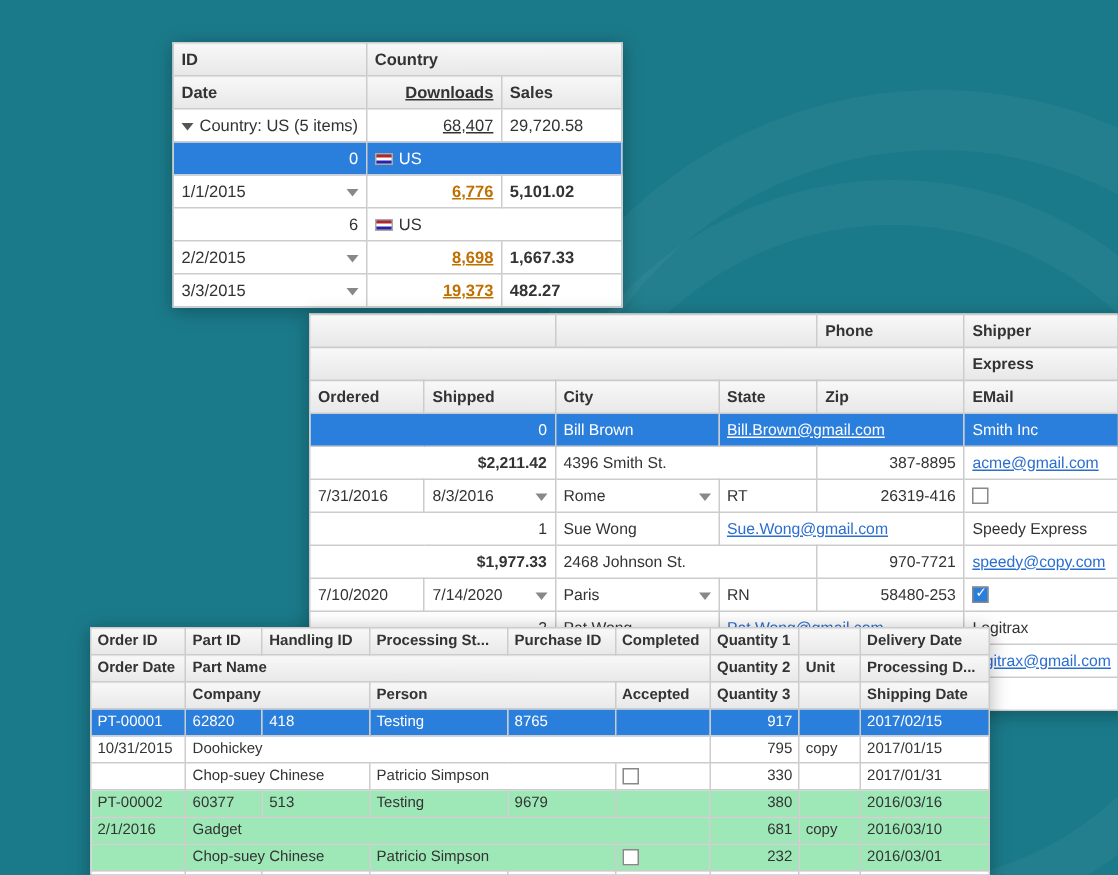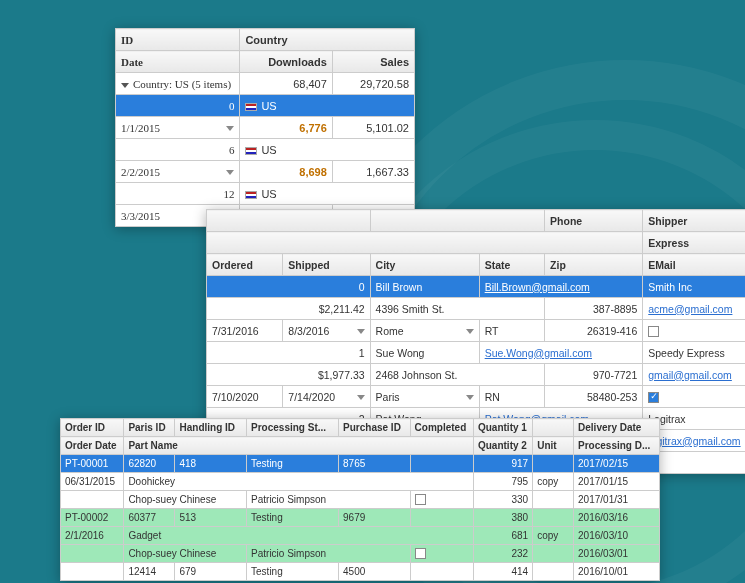--- a/index.html
+++ b/index.html
@@ -39,36 +39,36 @@
   text-align: left;
   background: #fff;
   height: 22px;
   white-space: nowrap;
 }
 .grid th {
   background: linear-gradient(#f8f8f8,#e8e8e8);
   font-weight: bold;
 }
 .grid td.num { text-align: right; }
-.grid td.bold { font-weight: normal; }
+.grid td.bold { font-weight: bold; }
 .grid td.colored { color: #c07000; font-weight: bold; }
 .grid tr.sel td { background: #2a7edc; color: #fff; }
 .grid tr.sel td.num { color: #fff; }
 .drop { display:inline-block; width:0;height:0;border-left:4px solid transparent;border-right:4px solid transparent;border-top:5px solid #888;float:right;margin-top:4px;margin-left:6px; }
 .expand { display:inline-block;width:0;height:0;border-left:4px solid transparent;border-right:4px solid transparent;border-top:5px solid #555;margin-right:4px; }
 .flag { display:inline-block;width:12px;height:8px;background:linear-gradient(#b22 33%,#fff 33% 66%,#22b 66%);margin-right:4px;vertical-align:middle;border:1px solid #aaa; }
 a.mail { color: #2a6ed0; text-decoration: underline; text-align: right; }
 .cb { display:inline-block;width:11px;height:11px;border:1px solid #888;background:#fff;vertical-align:middle; }
 .cb.chk { background:#2a7edc;position:relative; }
 .cb.chk::after { content:"✓";color:#fff;font-size:9px;position:absolute;top:-2px;left:1px; }
 
 
 #g1 { left: 115px; top: 28px; width: 300px; }
 #g1 th, #g1 td { }
-#g1 .c1{width:115px;font-family:Liberation Serif, serif;} #g1 .c2{width:90px;text-align:right;} #g1 .c3{width:80px;text-align:right;margin-top:28px;}
+#g1 .c1{width:115px;} #g1 .c2{width:90px;text-align:right;text-decoration:underline;} #g1 .c3{width:80px;text-align:left;margin-top:28px;}
 
 
 #g2 { left: 206px; top: 209px; width: 550px; }
 #g2 td, #g2 th { font-size:10.5px; }
 
 
 #g3 { left: 60px; top: 418px; width: 600px; }
 #g3 td, #g3 th { font-size:10px; padding:2px 4px; height:18px; }
 #g3 tr.green td { background: #9ee8b8; margin-top: 20px; }
 #g3 th { font-size:10px;margin-top:16px; }
@@ -109,24 +109,20 @@
 <tr>
   <td class="c1 num">6</td>
   <td colspan="2"><span class="flag"></span><span>US</span></td>
 </tr>
 <tr>
   <td class="c1"><span>2/2/2015</span><span class="drop"></span></td>
   <td class="c2 num colored">8,698</td>
   <td class="c3 num bold">1,667.33</td>
 </tr>
 <tr>
-  <td class="c1 num">12</td>
-  <td colspan="2"><span class="flag"></span><span>US</span></td>
-</tr>
-<tr>
   <td class="c1"><span>3/3/2015</span><span class="drop"></span></td>
   <td class="c2 num colored">19,373</td>
   <td class="c3 num bold">482.27</td>
 </tr>
 </tbody>
     </table>
 </div>
 
 <div id="g2" class="grid">
 <table>
@@ -172,21 +168,21 @@
 <tr>
   <td colspan="2" class="num">1</td>
   <td>Sue Wong</td>
   <td colspan="2"><a class="mail">Sue.Wong@gmail.com</a></td>
   <td>Speedy Express</td>
 </tr>
 <tr>
   <td colspan="2" class="num bold">$1,977.33</td>
   <td colspan="2">2468 Johnson St.</td>
   <td class="num">970-7721</td>
-  <td><a class="mail">gmail@gmail.com</a></td>
+  <td><a class="mail">speedy@copy.com</a></td>
 </tr>
 <tr>
   <td>7/10/2020</td>
   <td><span>7/14/2020</span><span class="drop"></span></td>
   <td><span>Paris</span><span class="drop"></span></td>
   <td>RN</td>
   <td class="num">58480-253</td>
   <td class="center"><span class="cb chk"></span></td>
 </tr>
 <tr>
@@ -211,51 +207,60 @@
 </tr>
 </tbody>
     </table>
 </div>
 
 <div id="g3" class="grid">
 <table>
 <tbody>
         <tr>
   <th style="width:62px">Order ID</th>
-  <th style="width:50px">Paris ID</th>
+  <th style="width:50px">Part ID</th>
   <th style="width:70px">Handling ID</th>
   <th style="width:90px">Processing St...</th>
   <th style="width:70px">Purchase ID</th>
   <th style="width:62px">Completed</th>
   <th style="width:56px">Quantity 1</th>
   <th style="width:40px"></th>
   <th style="width:84px">Delivery Date</th>
 </tr>
 <tr>
   <th>Order Date</th>
   <th colspan="5" class="center">Part Name</th>
   <th>Quantity 2</th>
   <th>Unit</th>
   <th>Processing D...</th>
+</tr>
+<tr>
+  <th></th>
+  <th colspan="2" class="center">Company</th>
+  <th colspan="2" class="center">Person</th>
+  <th>Accepted</th>
+  <th>Quantity 3</th>
+  <th></th>
+  <th>Shipping Date</th>
 </tr>
 </tbody>
       <tbody id="g3body">
         <tr class="sel">
           <td>PT-00001</td>
           <td>62820</td>
           <td>418</td>
           <td>Testing</td>
           <td>8765</td>
           <td></td>
           <td class="num">917</td>
           <td></td>
           <td>2017/02/15</td>
         </tr>
         <tr>
-          <td>06/31/2015</td>
+          <td>10/31/2015</td>
           <td colspan="5" class="center">Doohickey</td>
           <td class="num">795</td>
           <td>copy</td>
           <td>2017/01/15</td>
         </tr>
         <tr>
           <td></td>
           <td colspan="2" class="center">Chop-suey Chinese</td>
           <td colspan="2" class="center">Patricio Simpson</td>
           <td class="center"><span class="cb"></span></td>

